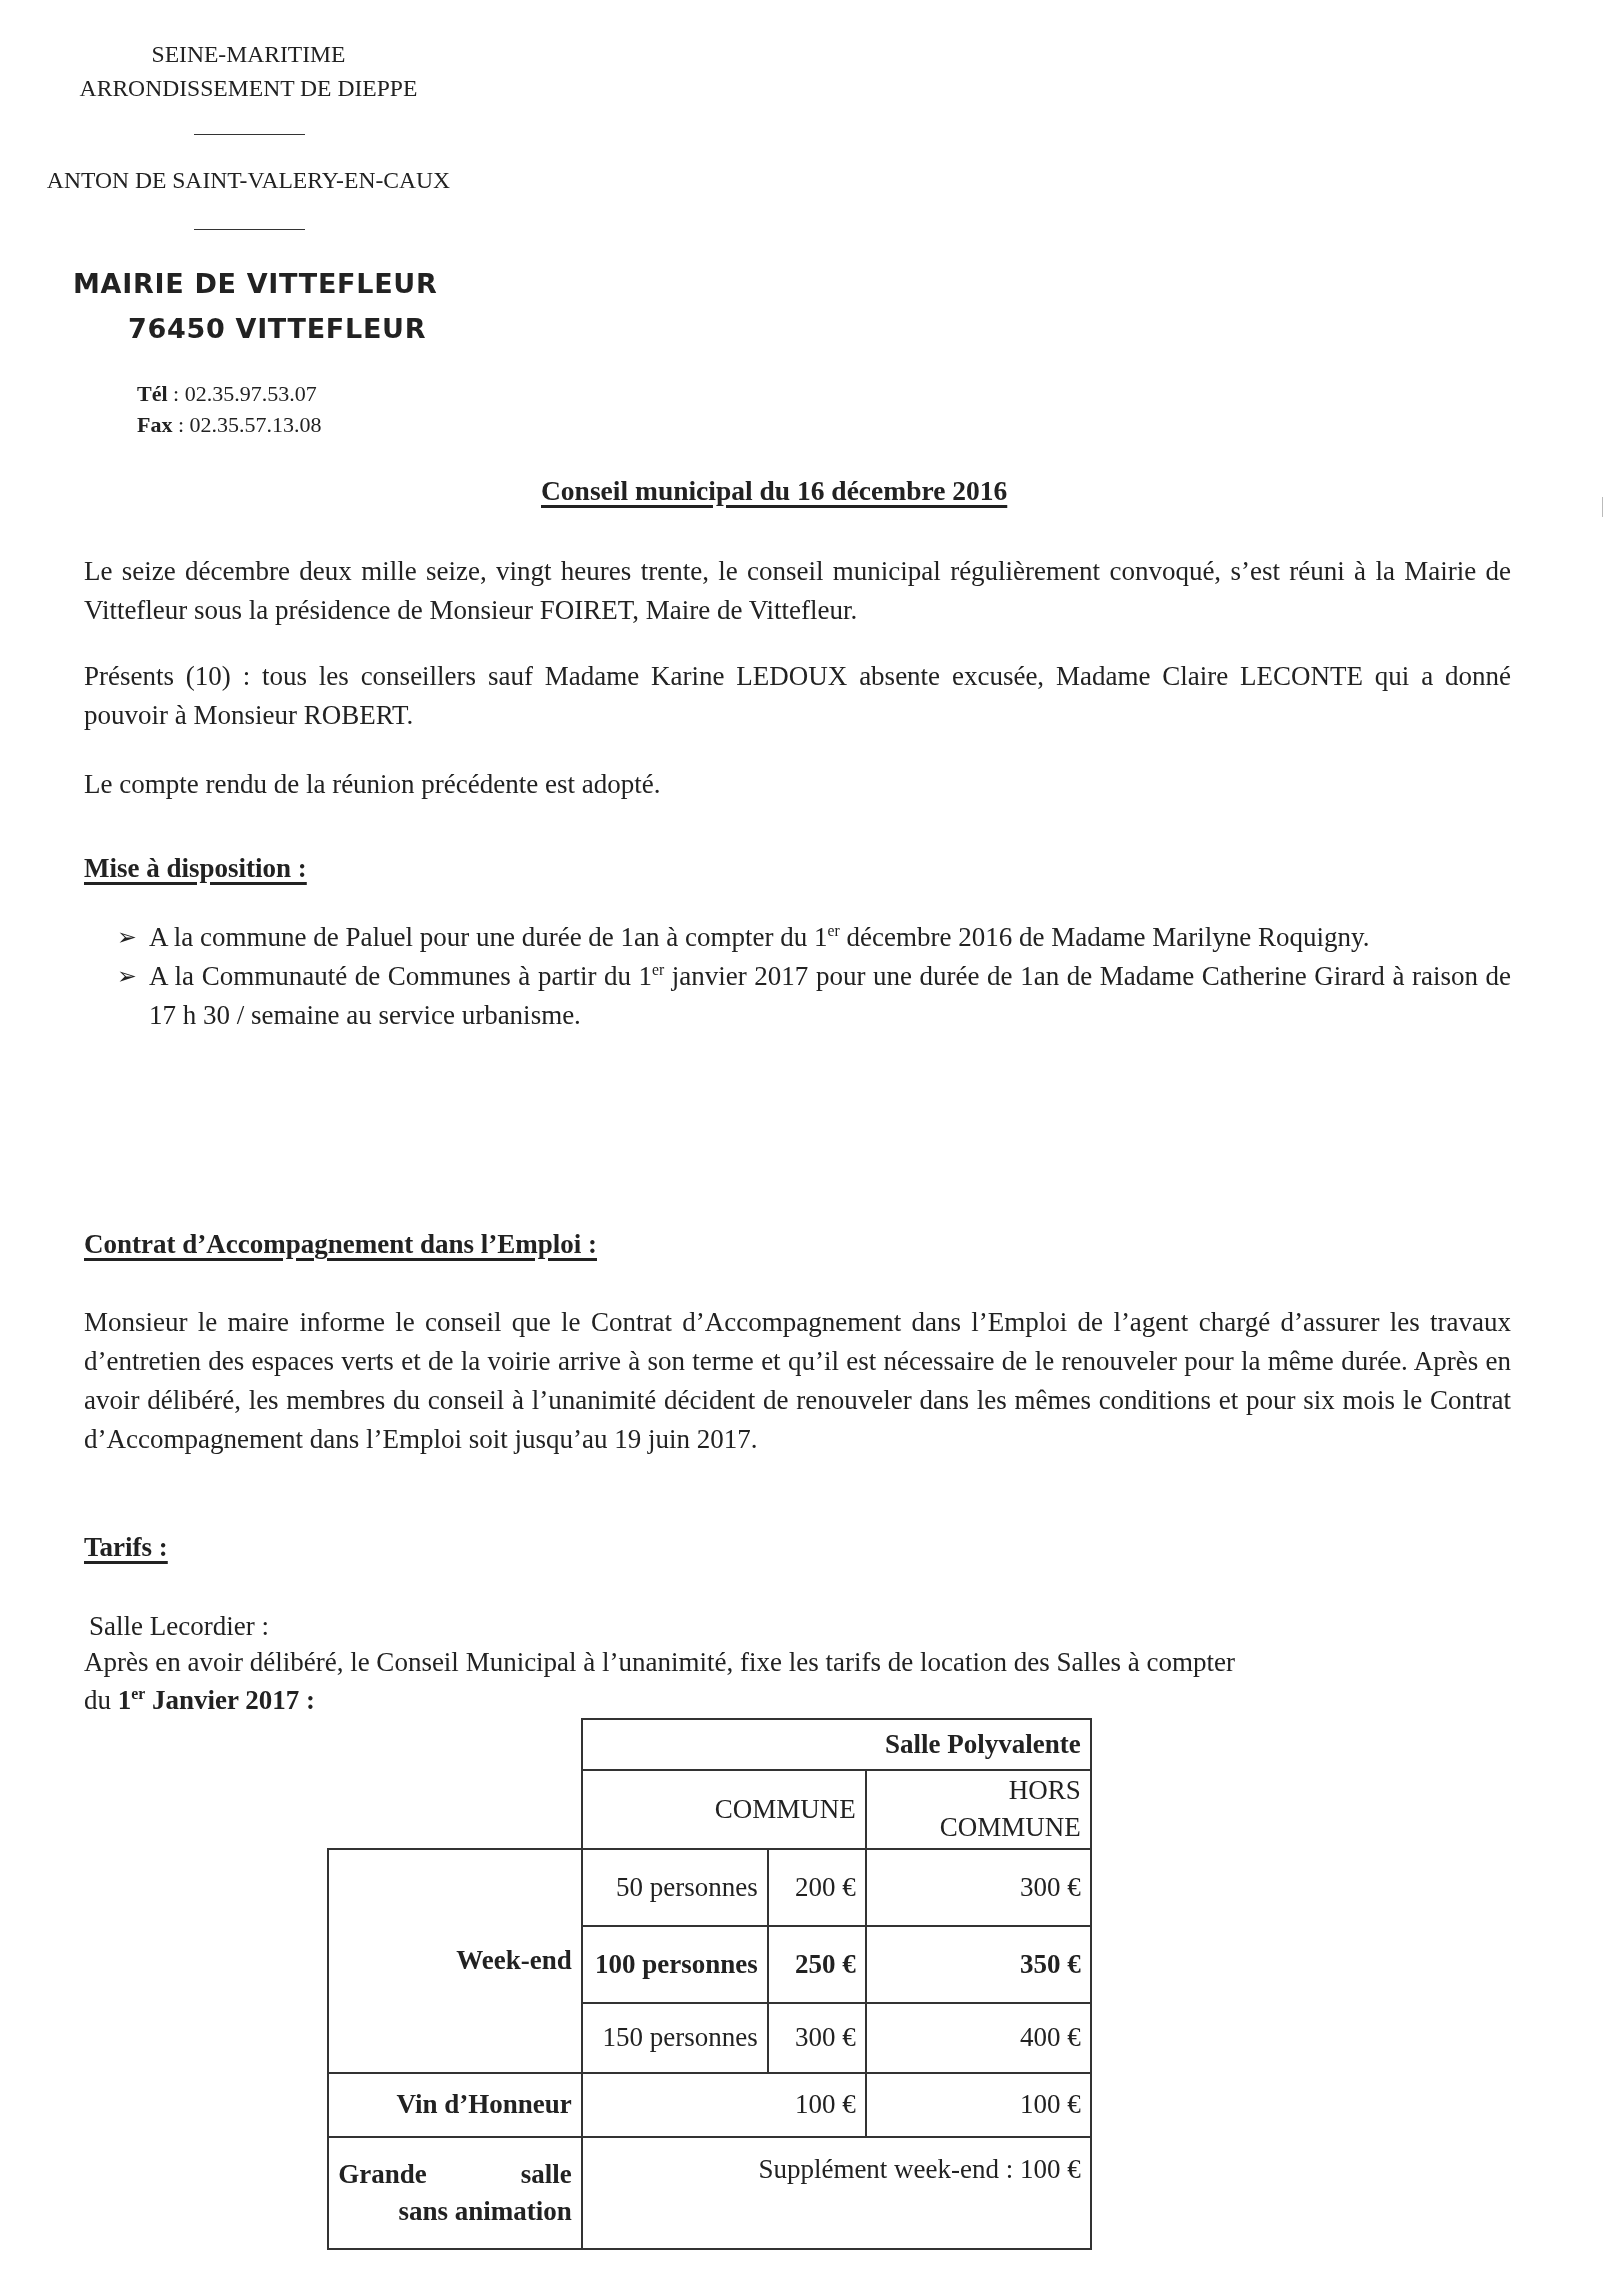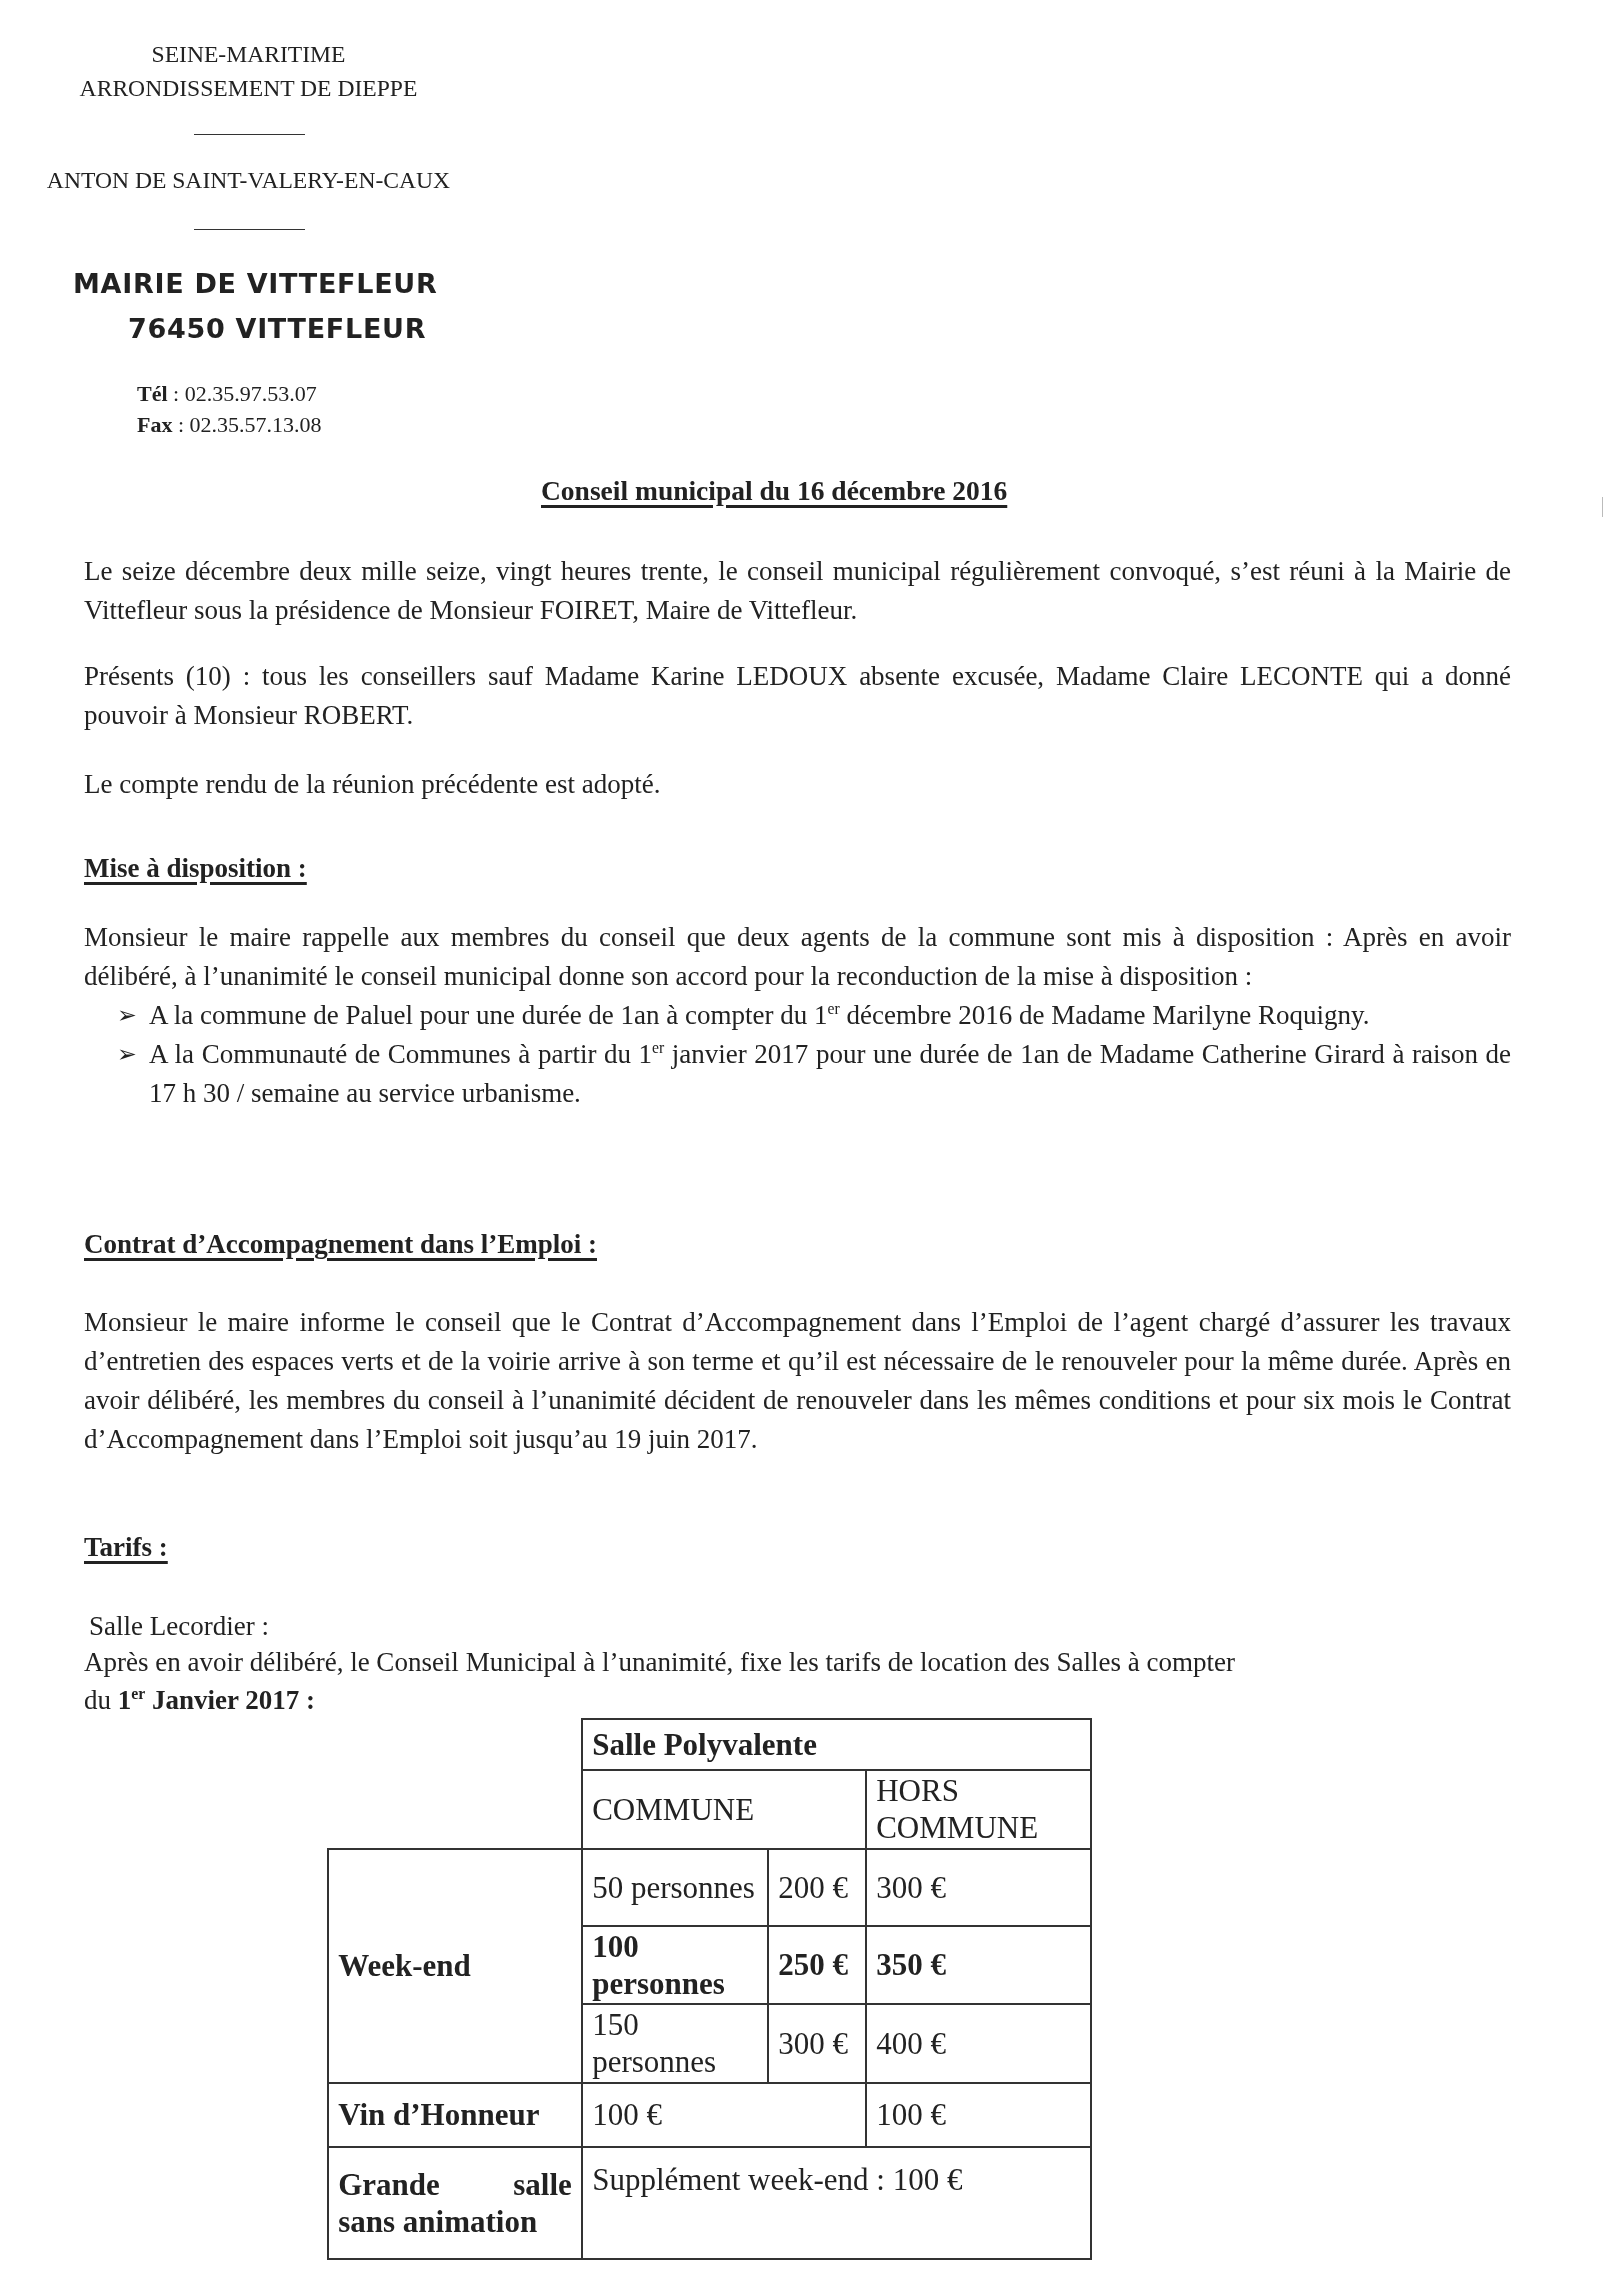--- a/index.html
+++ b/index.html
@@ -10,21 +10,21 @@
   .rule { position:absolute; height:1.3px; background:#333; width:111px; }
   .mairie { font-family:"DejaVu Sans", sans-serif; font-weight:bold; font-size:27px; letter-spacing:0.7px; white-space:nowrap; }
   .contact { font-size:22px; line-height:31px; }
   .contact b { font-weight:bold; }
   .title { font-size:27.5px; font-weight:bold; text-decoration:underline; text-decoration-thickness:3.3px; text-underline-offset:5.2px; white-space:nowrap; }
   .para { left:84px; width:1427px; font-size:27px; line-height:39px; text-align:justify; }
   .heading { left:84px; font-size:27px; font-weight:bold; text-decoration:underline; text-decoration-thickness:3.3px; text-underline-offset:5.2px; white-space:nowrap; }
   .bullet { position:relative; padding-left:65px; }
   .bullet .arrow { position:absolute; left:33px; top:0; font-size:23.6px; }
   sup { font-size:15.7px; line-height:0; }
-  table.tarifs { position:absolute; border-collapse:collapse; font-size:31px; line-height:37px; }
+  table.tarifs { position:absolute; border-collapse:collapse; font-size:27px; line-height:37px;text-align:right; }
   table.tarifs td { border:2px solid #333; vertical-align:middle; padding:1.3px 9.2px; }
   table.tarifs td.blank { border:none; }
   table.tarifs td.bold { font-weight:bold; }
   .justify-two { display:flex; justify-content:space-between; }
   .scan-edge { position:absolute; right:19.6px; top:497px; width:1.3px; height:19.6px; background:#bbb; }
 </style>
 </head>
 <body>
 
 <div class="abs hdr" style="left:52px; width:393px; top:43px;">SEINE-MARITIME</div>
@@ -42,21 +42,20 @@
 </div>
 
 <div class="abs title" style="left:541px; top:475px;">Conseil municipal du 16 décembre 2016</div>
 
 <div class="abs para" style="top:552px;">Le seize décembre deux mille seize, vingt heures trente, le conseil municipal régulièrement convoqué, s’est réuni à la Mairie de Vittefleur sous la présidence de Monsieur FOIRET, Maire de Vittefleur.</div>
 <div class="abs para" style="top:657px;">Présents (10) :  tous les conseillers sauf Madame Karine LEDOUX absente excusée, Madame Claire LECONTE qui a donné pouvoir à Monsieur ROBERT.</div>
 <div class="abs para" style="top:765px;">Le compte rendu de la réunion précédente est adopté.</div>
 
 <div class="abs heading" style="top:853px;">Mise à disposition :</div>
 <div class="abs para" style="top:918px;">
-  <div>Monsieur le maire rappelle aux membres du conseil que deux agents de la commune sont mis à disposition : Après en avoir délibéré, à l’unanimité le conseil municipal donne son accord pour la reconduction de la mise à disposition :</div>
   <div class="bullet">
     <span class="arrow">➢</span>
     <span>A la commune de Paluel pour une durée de 1an à compter du 1</span><sup>er</sup><span> décembre 2016 de Madame Marilyne Roquigny.</span>
   </div>
   <div class="bullet">
     <span class="arrow">➢</span>
     <span>A la Communauté de Communes   à partir du 1</span><sup>er</sup><span> janvier 2017 pour une durée de 1an de Madame Catherine Girard à raison de 17 h 30 / semaine au service urbanisme.</span>
   </div>
 </div>
 

